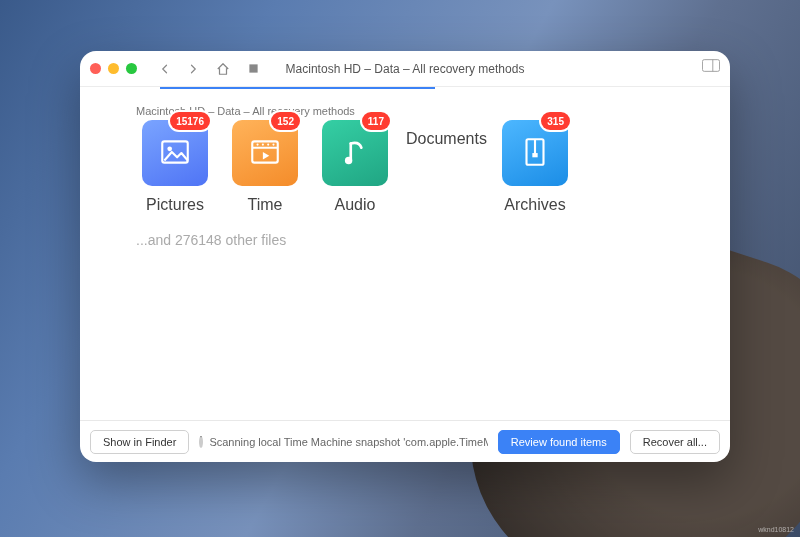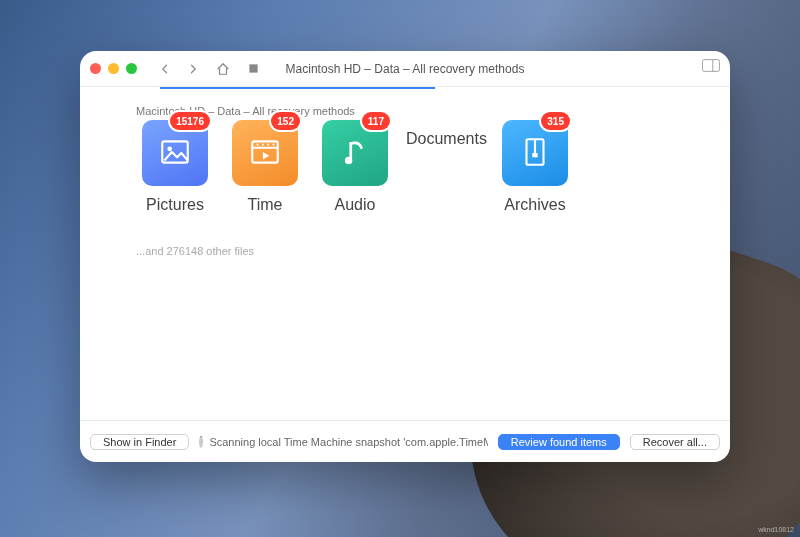--- a/index.html
+++ b/index.html
@@ -69,28 +69,28 @@
   }
   .tile svg { width: 34px; height: 34px; }
   .badge {
     position: absolute; top: -8px; right: -2px;
     min-width: 28px; height: 18px; padding: 0 6px;
     background: #ff3b30; color: #fff; font-size: 10px; font-weight: 600;
     border-radius: 9px; display: flex; align-items: center; justify-content: center;
     box-shadow: 0 0 0 2px #fff;
   }
   .card-label { margin-top: 10px; font-size: 16px; color: #444; }
-  .more-files { margin-top: 31px; font-size: 11px; color: #aaa; }
+  .more-files { margin-top: 18px; font-size: 14px; color: #aaa; }
   .footer {
     height: 42px; border-top: 1px solid #e8e8e8;
     display: flex; align-items: center; padding: 0 10px; gap: 10px;
     font-size: 11px;
   }
   .btn {
-    height: 16px; padding: 0 12px; border-radius: 5px;
+    height: 24px; padding: 0 12px; border-radius: 5px;
     border: 1px solid #d0d0d0; background: #fff; color: #333;
     display: flex; align-items: center; font-size: 11px; cursor: pointer;
   }
   .btn.primary { background: #3b82f6; border-color: #3b82f6; color: #fff; font-weight: 500; }
   .status { flex: 1; display: flex; align-items: center; gap: 6px; color: #666; overflow: hidden; white-space: nowrap; }
   .spinner {
     width: 12px; height: 12px; border: 2px solid #ccc; border-top-color: #666;
     border-radius: 50%; animation: spin 1s linear infinite;
   }
   @keyframes spin { to { transform: rotate(360deg); } }

